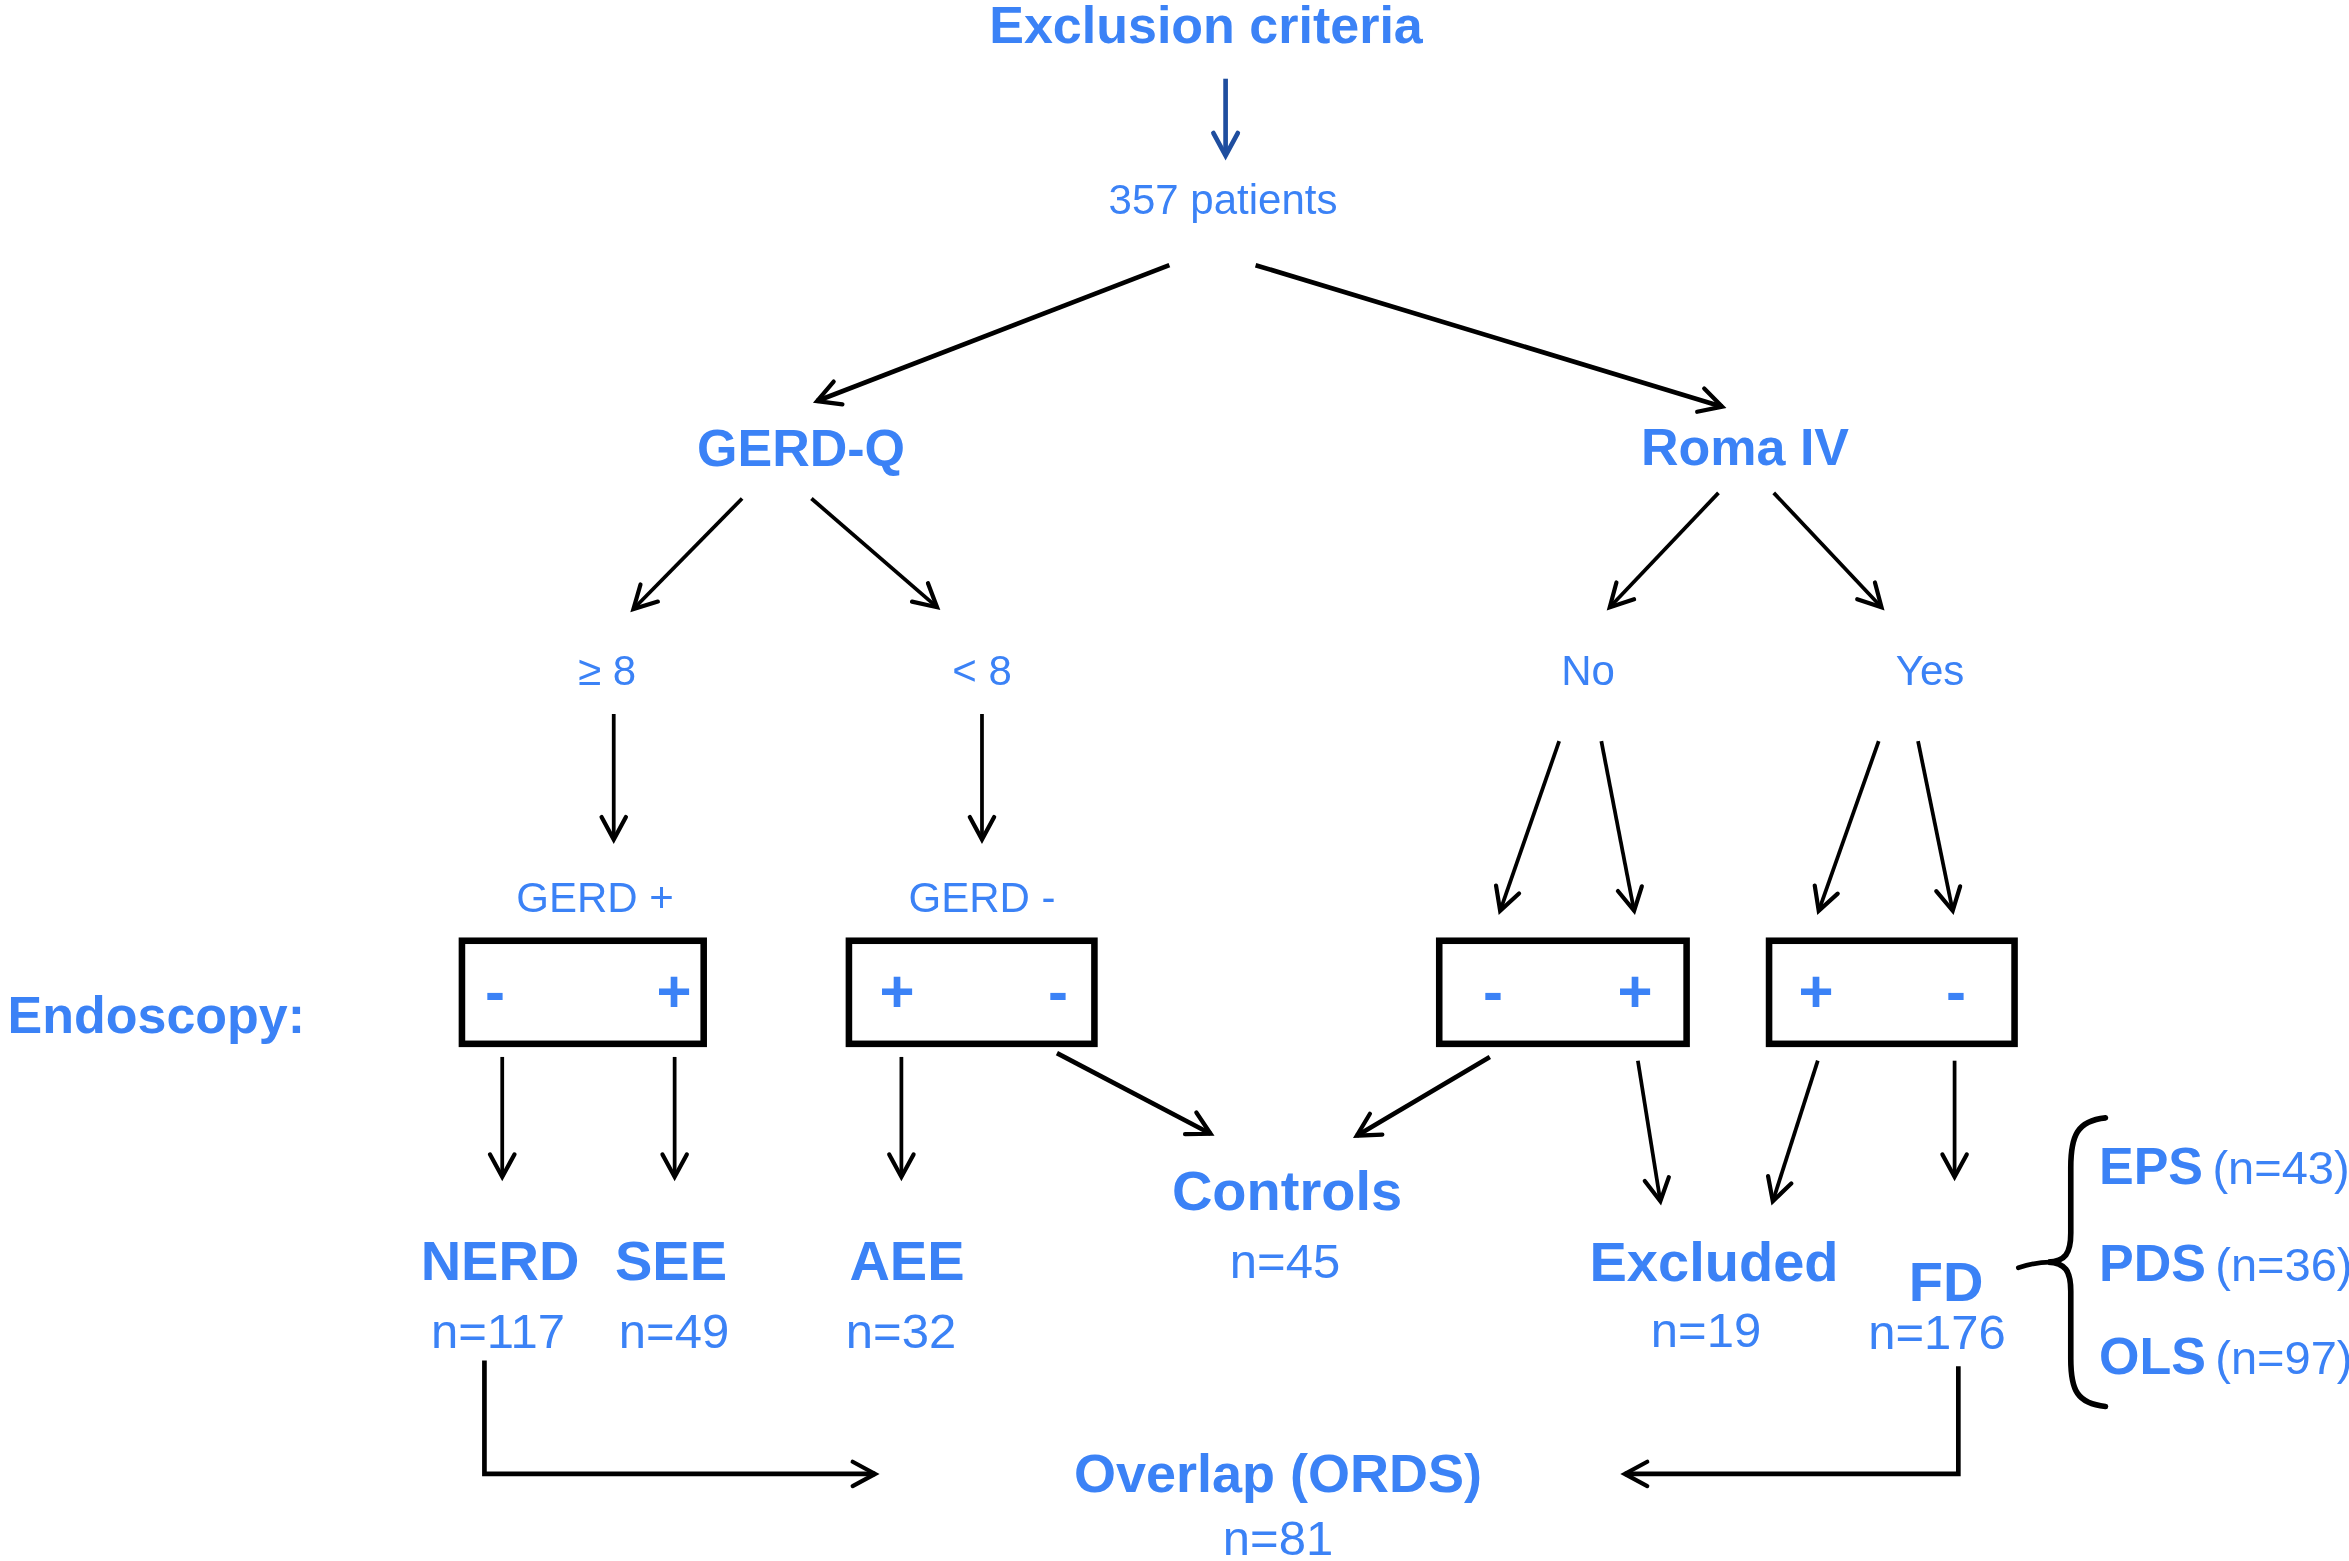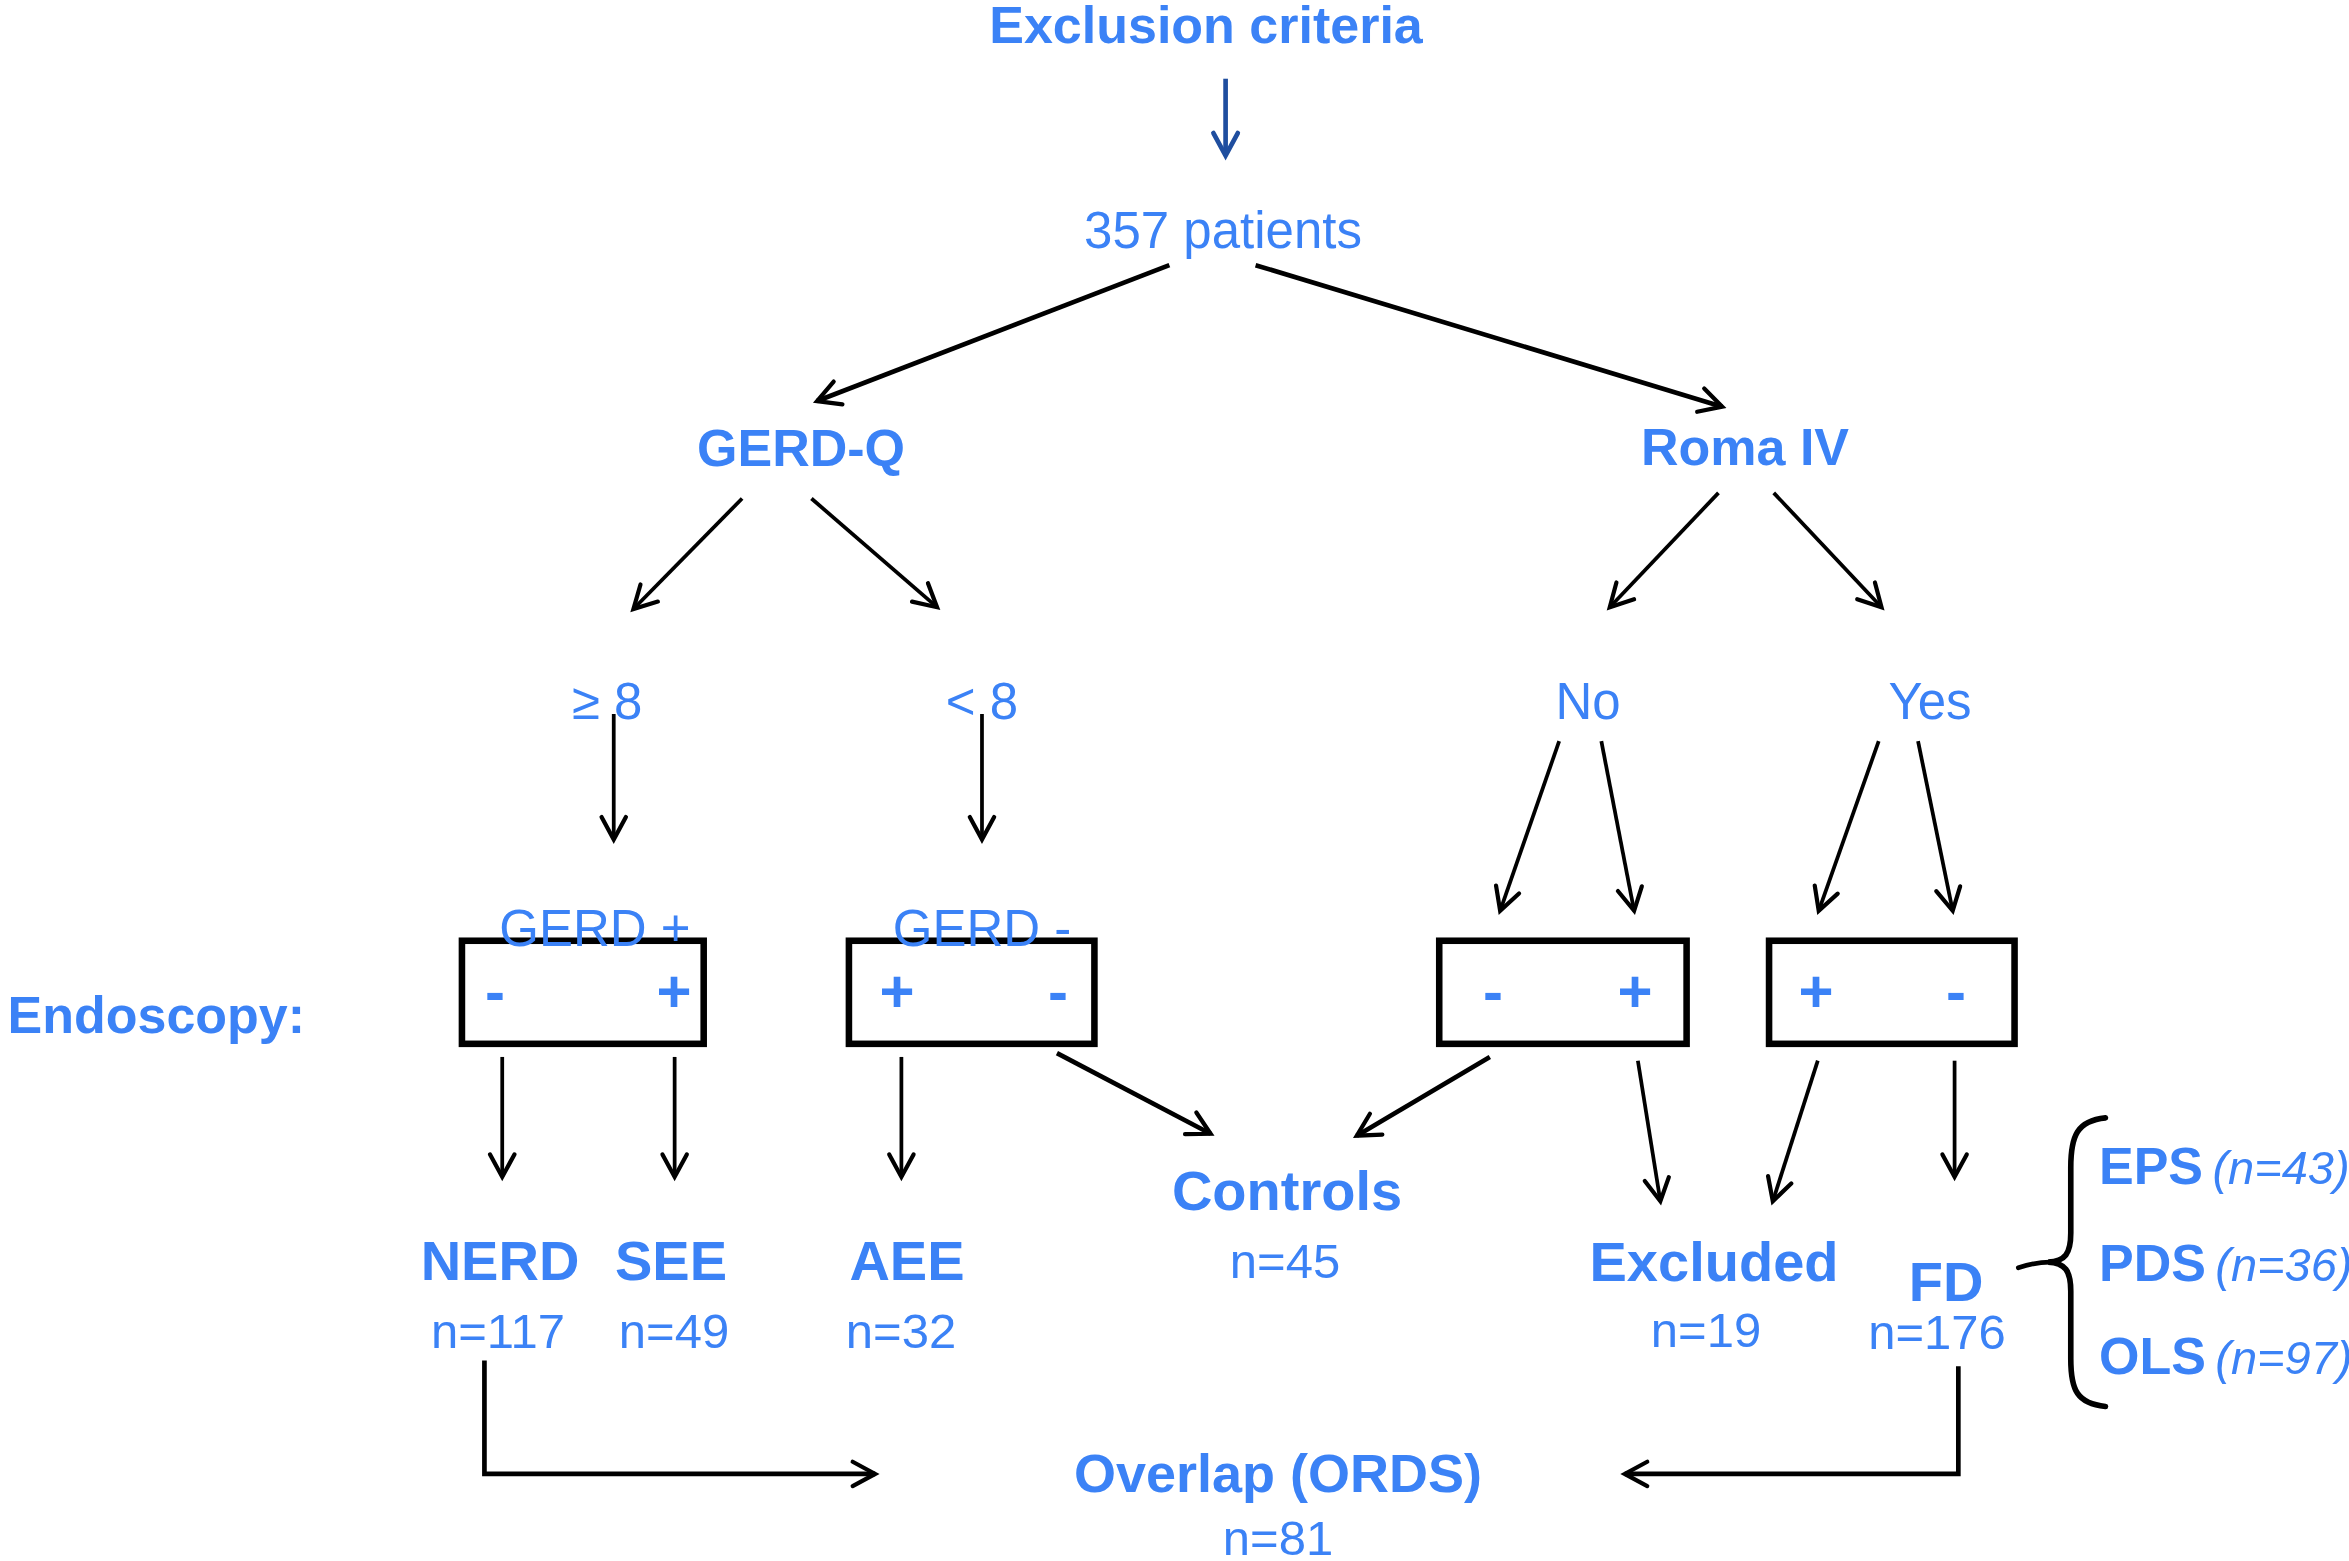--- a/index.html
+++ b/index.html
@@ -5,27 +5,27 @@
   html,body { margin:0; padding:0; background:#fff; }
   .canvas {
     position:relative; width:2350px; height:1562px; background:#ffffff;
     font-family:"Liberation Sans", sans-serif; color:#3b82f6; overflow:hidden;
   }
   svg.layer { position:absolute; left:0; top:0; width:2350px; height:1562px; }
   .lbl { position:absolute; transform:translate(-50%,-50%); white-space:nowrap;
          font-size:51px; line-height:1.05; }
   .la  { transform:translate(0,-50%); }
   .h56 { font-size:52px; font-weight:bold; }
-  .r54 { font-size:51px; font-weight:normal;margin-top:31px; }
+  .r54 { font-size:42px; font-weight:normal; }
   .res { font-size:56px; font-weight:bold;text-align:center; }
   .ov  { font-size:54px; font-weight:bold; }
   .cnt { font-size:49px; font-weight:normal; }
   .sign{ font-size:60px; font-weight:bold; }
   .subrow .acr { font-size:52px; font-weight:bold; }
-  .subrow .nn  { font-size:47px; font-weight:normal; margin-left:9.4px;font-style:italic; }
+  .subrow .nn  { font-size:47px; font-weight:normal; margin-left:9.4px; }
 </style>
 </head>
 <body>
 
 <div class="canvas">
 
   <svg class="layer" viewBox="0 0 2508 1667">
     <defs>
       <marker id="vk" markerUnits="userSpaceOnUse" markerWidth="40" markerHeight="40" viewBox="0 0 40 40" refX="31" refY="20" orient="auto">
         <path d="M7,7 L31,20 L7,33" fill="none" stroke="#000" stroke-width="4.5" stroke-linecap="round"></path>

